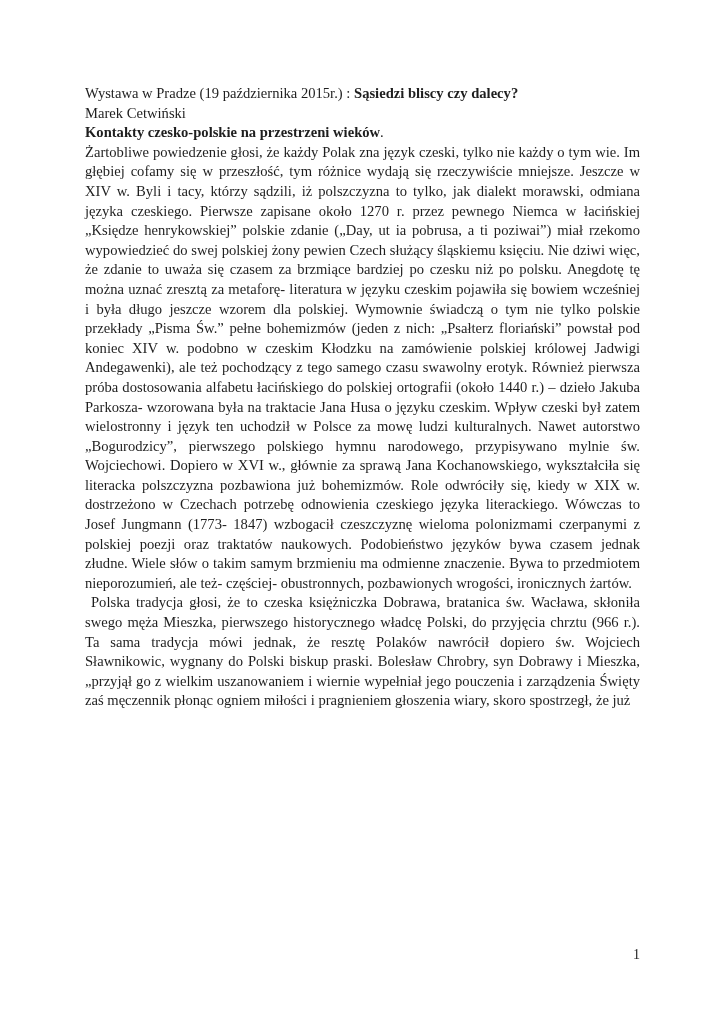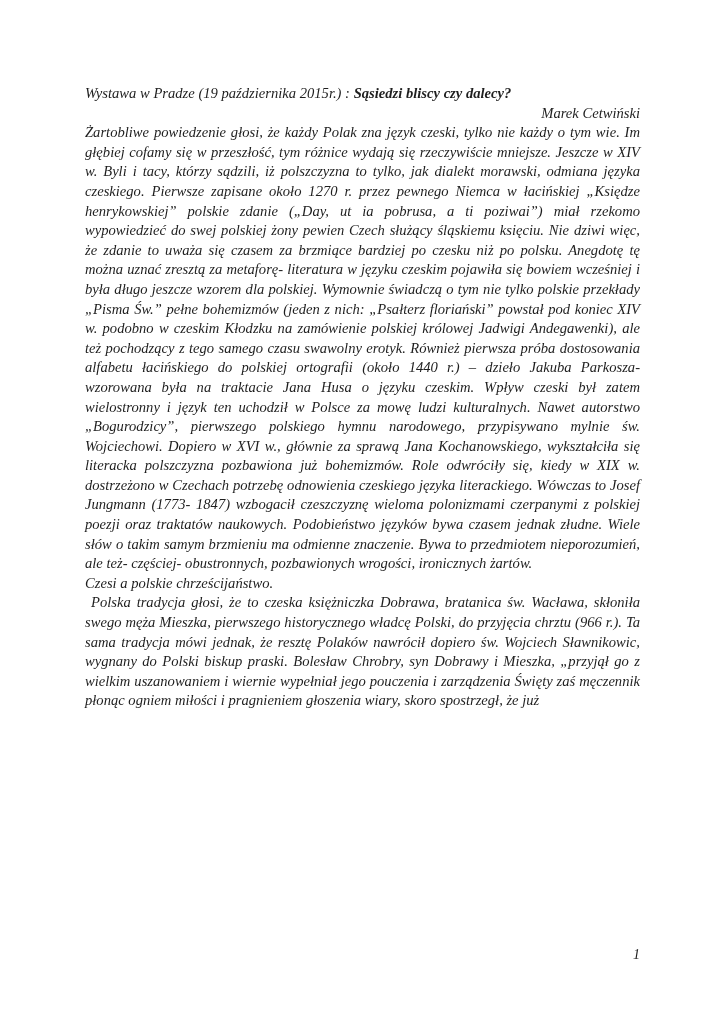--- a/index.html
+++ b/index.html
@@ -13,26 +13,25 @@
     height: 1024px;
     margin: 0 auto;
     background: #ffffff;
     box-sizing: border-box;
     padding: 84px 85px 0 85px;
     overflow: hidden;
     font-family: "Liberation Serif", "DejaVu Serif", serif;
     font-size: 14.6px;
     line-height: 19.6px;
     color: #1e1e1e;
-    font-style: italic;
   }
   .page p { margin: 0; padding: 0; }
   .bold { font-weight: bold; }
   .header-line { text-align: left; }
-  .author { margin-top: 75px; text-align: right; }
+  .author { margin-top: 75px; }
   .doc-title { margin-top: 10px; margin-left: 90px; }
   .section-heading-1 { margin-top: 40px; }
   .body-para {
     text-align: justify;
     margin-top: 17px;
   }
   .section-heading-2 { margin-top: 7px; }
   .para-2 { margin-top: 8px; text-indent: 6px; }
   .page-number {
     position: absolute;
@@ -45,23 +44,23 @@
 </style>
 </head>
 <body>
 
 <div class="page">
 
   <p class="header-line"><span>Wystawa w Pradze (19 października 2015r.) : </span><span class="bold">Sąsiedzi bliscy czy dalecy?</span></p>
 
   <p class="author">Marek Cetwiński</p>
 
+  <p class="doc-title"><span class="bold">Kontakty czesko-polskie na przestrzeni wieków</span><span>.</span></p>
 
 
   <p class="body-para">Żartobliwe powiedzenie głosi, że każdy Polak zna język czeski, tylko nie każdy o tym wie. Im głębiej cofamy się w przeszłość, tym różnice wydają się rzeczywiście mniejsze. Jeszcze w XIV w. Byli i tacy, którzy sądzili, iż polszczyzna to tylko, jak dialekt morawski, odmiana języka czeskiego. Pierwsze zapisane około 1270 r. przez pewnego Niemca w łacińskiej „Księdze henrykowskiej” polskie zdanie („Day, ut ia pobrusa, a ti poziwai”) miał rzekomo wypowiedzieć do swej polskiej żony pewien Czech służący śląskiemu księciu.  Nie dziwi więc, że zdanie to uważa się czasem za brzmiące bardziej po czesku niż po polsku. Anegdotę tę można uznać zresztą za metaforę- literatura w języku czeskim pojawiła się bowiem wcześniej i była długo jeszcze wzorem dla polskiej. Wymownie świadczą o tym nie tylko polskie przekłady „Pisma Św.” pełne bohemizmów (jeden z nich: „Psałterz floriański” powstał pod koniec XIV w. podobno w czeskim Kłodzku na zamówienie polskiej królowej Jadwigi Andegawenki), ale też pochodzący z tego samego czasu swawolny erotyk. Również pierwsza próba dostosowania alfabetu łacińskiego do polskiej ortografii (około 1440 r.) – dzieło Jakuba Parkosza- wzorowana była na traktacie Jana Husa o języku czeskim. Wpływ czeski był zatem wielostronny i język ten uchodził w Polsce za mowę ludzi kulturalnych. Nawet autorstwo „Bogurodzicy”, pierwszego polskiego hymnu narodowego, przypisywano mylnie św. Wojciechowi. Dopiero w XVI w., głównie za sprawą Jana Kochanowskiego, wykształciła się literacka polszczyzna pozbawiona już bohemizmów. Role odwróciły się, kiedy w XIX w. dostrzeżono w Czechach potrzebę odnowienia czeskiego języka literackiego. Wówczas to Josef Jungmann (1773- 1847) wzbogacił czeszczyznę wieloma polonizmami czerpanymi z polskiej poezji oraz traktatów naukowych. Podobieństwo języków bywa czasem jednak złudne. Wiele słów o takim samym brzmieniu ma odmienne znaczenie. Bywa to przedmiotem nieporozumień, ale też- częściej- obustronnych, pozbawionych wrogości, ironicznych żartów.</p>
 
-  <p class="section-heading-2">Czesi a polskie chrześcijaństwo.</p>
 
   <p class="body-para para-2">Polska tradycja głosi, że to czeska księżniczka Dobrawa, bratanica św. Wacława, skłoniła swego męża Mieszka, pierwszego historycznego władcę Polski, do przyjęcia chrztu (966 r.). Ta sama tradycja mówi jednak, że resztę Polaków nawrócił dopiero św. Wojciech Sławnikowic, wygnany do Polski biskup praski. Bolesław Chrobry, syn Dobrawy i Mieszka, „przyjął go z wielkim uszanowaniem i wiernie wypełniał jego pouczenia i zarządzenia Święty zaś męczennik płonąc ogniem miłości i pragnieniem głoszenia wiary, skoro spostrzegł, że już</p>
 
   <div class="page-number">1</div>
 
 </div>
 
 </body></html>

